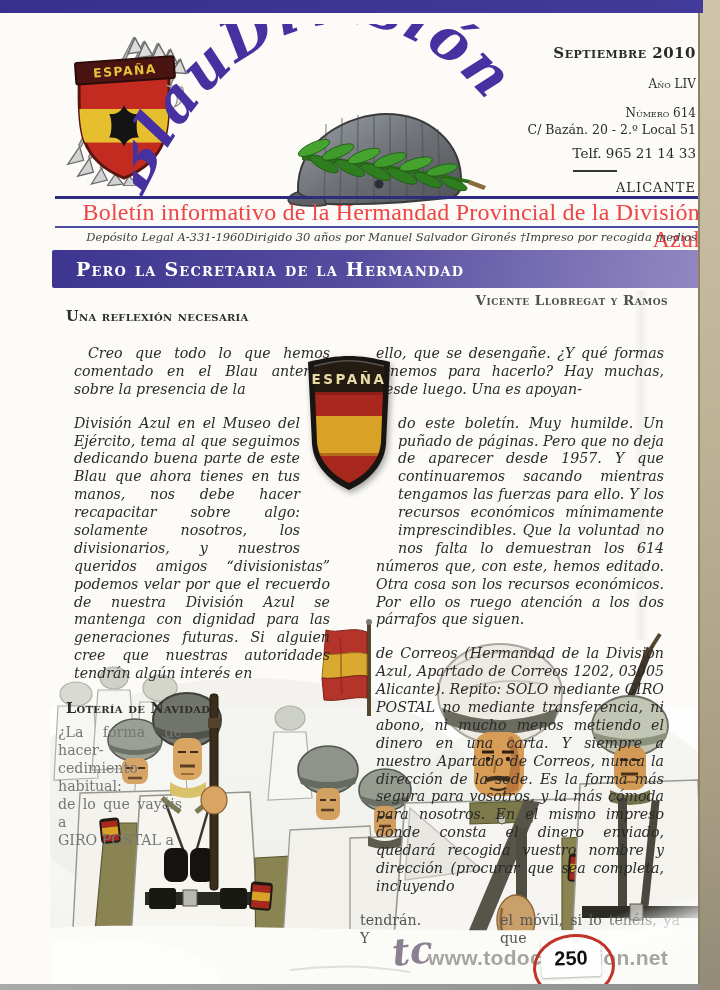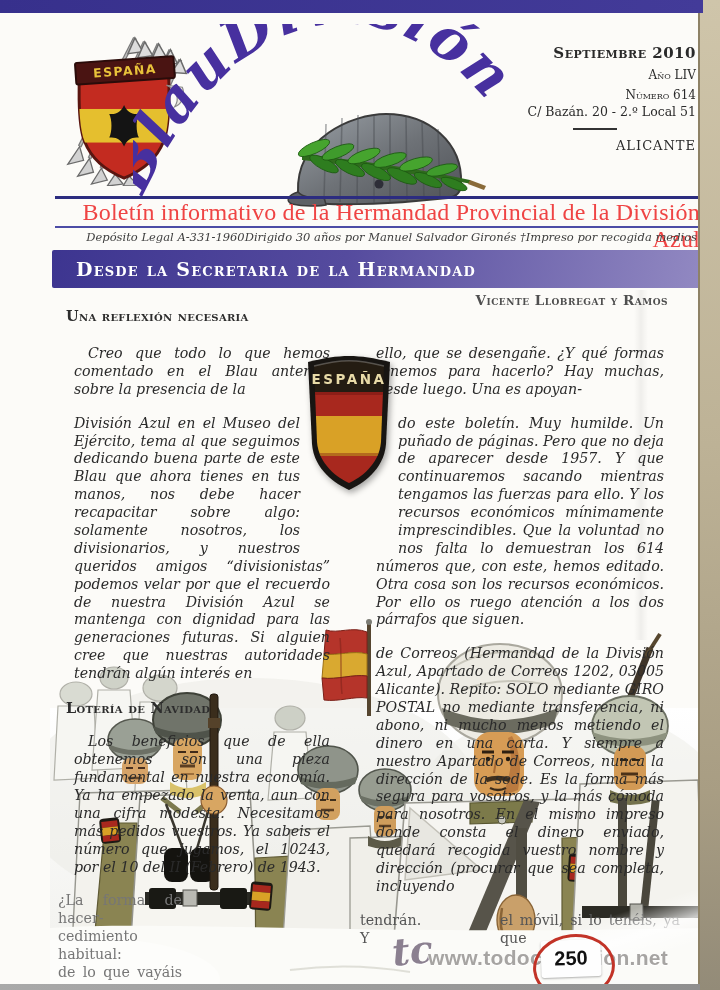--- a/index.html
+++ b/index.html
@@ -17,21 +17,21 @@
     background:linear-gradient(90deg,rgba(0,0,0,0) 0%,rgba(0,0,0,.05) 50%,rgba(0,0,0,0) 100%);}
   .wrinkle{left:560px;top:880px;width:220px;height:90px;z-index:6;transform:rotate(-18deg);
     background:linear-gradient(180deg,rgba(255,255,255,0) 20%,rgba(255,255,255,.75) 50%,rgba(255,255,255,0) 80%);}
 
   
   .emblem-svg{left:50px;top:28px;width:158px;height:158px;}
   .title-svg{left:133px;top:24px;width:424px;height:196px;}
   .helmet-svg{left:266px;top:96px;width:228px;height:120px;}
   .issue-block{left:494px;top:44px;width:202px;text-align:right;color:#2a2a2a;}
   .issue-date{font-size:15px;font-weight:bold;font-variant:small-caps;letter-spacing:.5px;}
-  .issue-sub{font-size:12px;font-variant:small-caps;margin-top:6px;}
+  .issue-sub{font-size:12px;font-variant:small-caps;margin-top:15px;}
   .issue-addr{font-size:12.5px;margin-top:2px;}
   .issue-tel{font-size:13.5px;margin-top:8px;}
   .issue-hr{width:44px;height:2px;background:#333;border:0;margin:9px auto 8px auto;}
   .issue-box{font-size:13px;}
   .issue-city{font-size:13px;letter-spacing:1px;}
 
   .rule-thick{left:55px;top:196px;width:645px;height:3px;background:#2c2c80;}
   .subtitle{left:55px;top:199px;width:645px;text-align:right;
     font-family:Liberation Serif, serif;font-size:24px;color:#ef4444;letter-spacing:.2px;}
   .rule-thin{left:55px;top:226px;width:645px;height:2px;background:#4c4ca6;}
@@ -180,49 +180,49 @@
     <ellipse cx="176" cy="74" rx="16" ry="5" fill="#3f9b2c" transform="rotate(-14 176 74)"></ellipse>
     <ellipse cx="188" cy="88" rx="14" ry="4.5" fill="#2e7d1f" transform="rotate(22 188 88)"></ellipse>
   </g>
 </svg>
 
 <div class="abs issue-block">
   <div class="issue-date">Septiembre 2010</div>
   <div class="issue-sub">Año LIV</div>
   <div class="issue-sub">Número 614</div>
   <div class="issue-addr">C/ Bazán. 20 - 2.º Local 51</div>
+  <div class="issue-tel">Telf. 965 21 14 33</div>
   <hr class="issue-hr">
   <div class="issue-city">ALICANTE</div>
 </div>
 
 <div class="abs rule-thick"></div>
 <div class="abs subtitle">Boletín informativo de la Hermandad Provincial de la División Azul</div>
 <div class="abs rule-thin"></div>
 <div class="abs credits">
   <span>Depósito Legal A-331-1960</span>
   <span>Dirigido 30 años por Manuel Salvador Gironés †</span>
   <span>Impreso por recogida medios</span>
 </div>
 
 <div class="abs section-band">
-  <span>Desde la Secretaria de la Hermandad</span>
+  <span>Pero la Secretaria de la Hermandad</span>
 </div>
 <div class="abs byline">Vicente Llobregat y Ramos</div>
 
 <div class="abs article">
   <div class="h-article">Una reflexión necesaria</div>
   <div class="cols">
     <div class="col-l">
       <p class="indent">Creo que todo lo que hemos comentado en el Blau anterior sobre la presencia de la</p>
       <div>
           <div class="spacer-r"></div>
         <p>División Azul en el Museo del Ejército, tema al que seguimos dedicando buena parte de este Blau que ahora tienes en tus manos, nos debe hacer recapacitar sobre algo: solamente nosotros, los divisionarios, y nuestros queridos amigos “divisionistas” podemos velar por que el recuerdo de nuestra División Azul se mantenga con dignidad para las generaciones futuras. Si alguien cree que nuestras autoridades tendrán algún interés en</p>
       </div>
       <div class="h-article h2">Lotería de Navidad</div>
-      <p class="indent">Los beneficios que de ella obtenemos son una pieza fundamental en nuestra economía. Ya ha empezado la venta, aun con una cifra modesta. Necesitamos más pedidos vuestros. Ya sabeis el número que jugamos, el 10243, por el 10 del II (Febrero) de 1943.</p>
       <div class="wrap-row">
         <span class="wl">¿La forma de hacer-
 cedimiento habitual:
 de lo que vayáis a
 GIRO POSTAL  a</span>
       </div>
     </div>
     <div class="col-r">
       <p>ello, que se desengañe. ¿Y qué formas tenemos para hacerlo? Hay muchas, desde luego. Una es apoyan-</p>
       <div>

